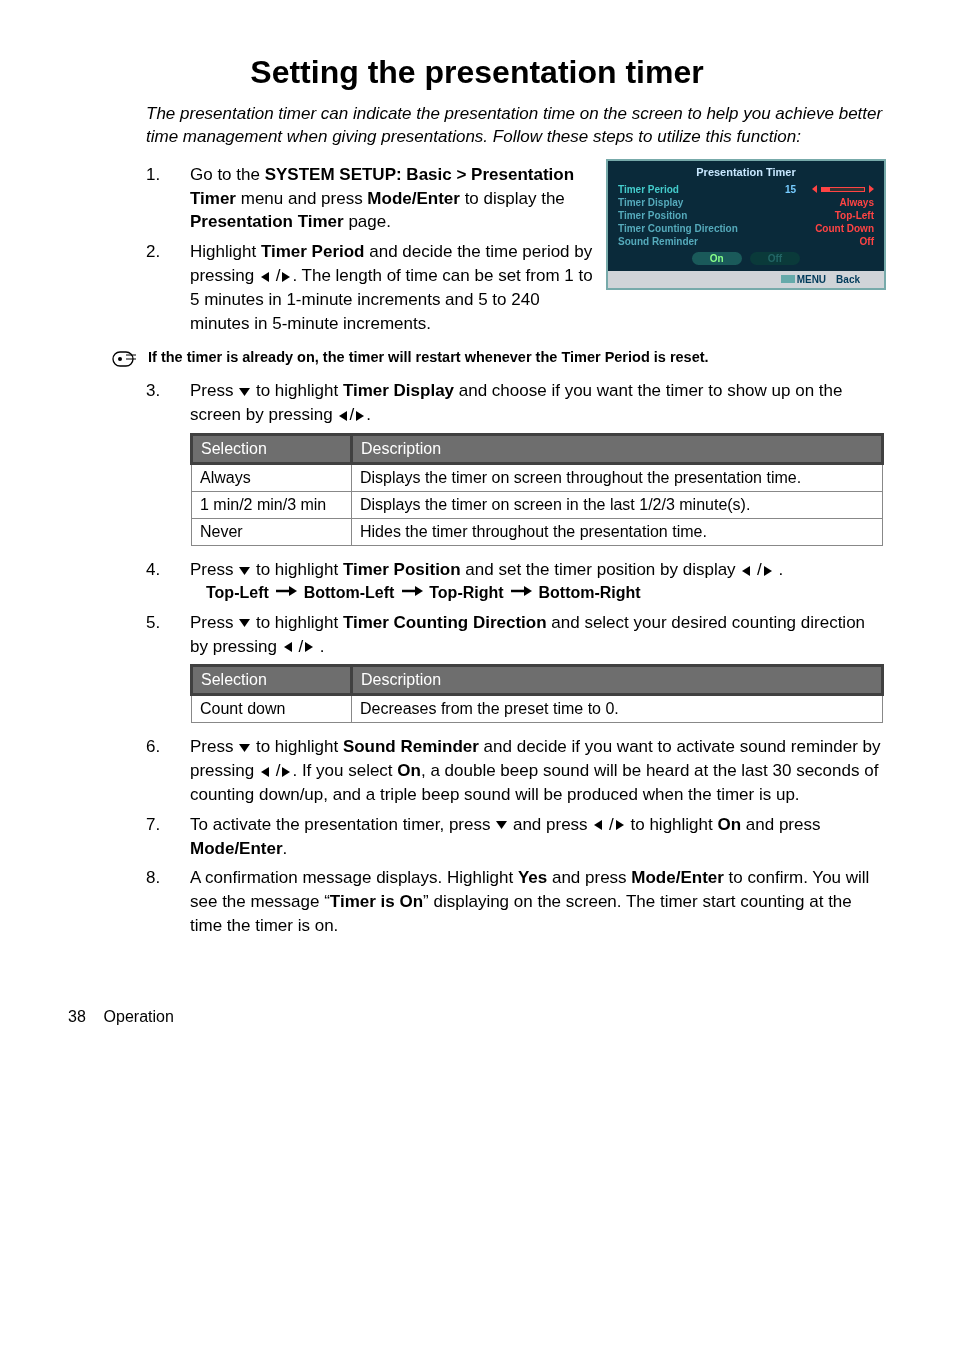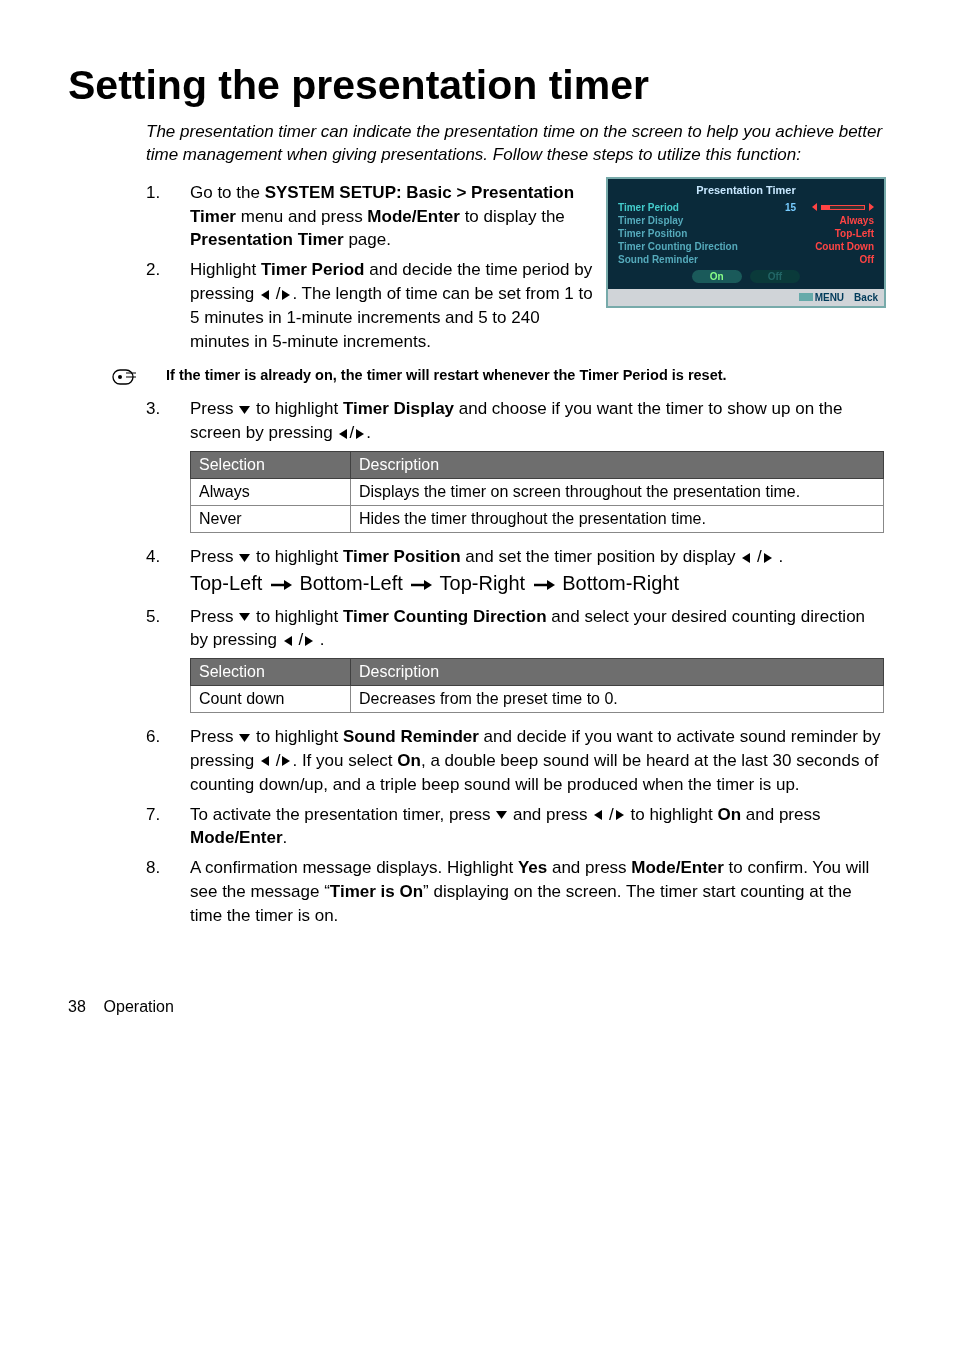--- a/index.html
+++ b/index.html
@@ -1,18 +1,18 @@
 <!DOCTYPE html>
 <html><head>
   <meta charset="utf-8">
   <style>
     * { box-sizing: border-box; }
     body { font-family: Arial, Helvetica, sans-serif; margin: 0; padding: 0; width: 954px; background:#fff; color:#000; }
     .page { padding: 50px 68px 40px 68px; }
-    h1 { font-size: 41px; font-weight: bold; margin: 12px 0 12px 0; }
+    h1 { font-size: 32px; font-weight: bold; margin: 4px 0 12px 0; text-align: center; }
     .intro { font-size: 17px; line-height: 1.35; margin: 0 0 14px 78px; font-style: italic; }
     .ol { margin: 0; padding: 0 0 0 78px; }
     .ol-item { display: flex; font-size: 17px; line-height: 1.4; margin-bottom: 6px; }
     .ol-num { width: 44px; flex-shrink: 0; }
     .ol-body { flex: 1; }
     .row1 { display: flex; align-items: flex-start; }
     .row1-list { flex: 1; }
     .osd { width: 280px; margin-left: 12px; margin-top: -4px; border: 2px solid #7aa; background:#0a2a3a; font-size: 11px; color:#fff; }
     .osd-title { text-align:center; font-weight:bold; padding:5px 0; color:#c8e8ff; }
     .osd-row { display:flex; padding:1px 10px; }
@@ -21,35 +21,35 @@
     .osd-row.sel .osd-label { color:#4cc; }
     .osd-slider { display:flex; align-items:center; gap:4px; }
     .osd-tri-l, .osd-tri-r { width:0;height:0;border-top:4px solid transparent;border-bottom:4px solid transparent; }
     .osd-tri-l { border-right:5px solid #f44; }
     .osd-tri-r { border-left:5px solid #f44; }
     .osd-bar { width:44px;height:5px;background:#333;border:1px solid #f44;position:relative;}
     .osd-bar::after{content:"";position:absolute;left:0;top:0;bottom:0;width:8px;background:#f44;}
     .osd-btns { display:flex; gap:8px; justify-content:center; padding:4px 0 6px; }
     .osd-btn { background:#1a5a5a; color:#8f8; border-radius:8px; padding:1px 18px; font-size:10px; font-weight:bold;}
     .osd-btn.off { background:#0a3a3a; color:#266;}
-    .osd-foot { background:#d0d4d8; color:#003a5a; display:flex; justify-content:flex-end; gap:10px; padding:3px 6px; font-weight:bold; font-size:10px;}
+    .osd-foot { background:#d0d4d8; color:#003a5a; display:flex; justify-content:flex-end; gap:10px; padding:3px 24px; font-weight:bold; font-size:10px;}
     .osd-foot .menu-ico { display:inline-block; width:14px; height:8px; background:#6aa; margin-right:2px;}
-    .note-row { display:flex; gap:26px; align-items:flex-start; margin: 8px 0 10px 44px; }
+    .note-row { display:flex; gap:8px; align-items:flex-start; margin: 8px 0 10px 44px; }
     .note-text { font-weight:bold; font-size:14.5px; }
     .hand-icon { width:28px; height:20px; flex-shrink:0; }
     table.sel { border-collapse: collapse; width: 100%; margin: 6px 0 12px 0; font-size: 16px; }
-    table.sel th { background:#6e6e6e; color:#fff; text-align:left; font-weight:normal; padding:4px 8px; border:1px solid #404040; }
+    table.sel th { background:#6e6e6e; color:#fff; text-align:left; font-weight:normal; padding:4px 8px; border:3px solid #404040; }
     table.sel td { border:1px solid #888; padding:4px 8px; }
     .tbl-wrap { margin-left: 122px; margin-right: 2px; }
     .arrow-down, .arrow-left, .arrow-right { display:inline-block; vertical-align:middle; }
     .arrow-down svg, .arrow-left svg, .arrow-right svg, .arrow-r svg { display:block; }
     .big-arrow { display:inline-block; vertical-align:middle; margin:0 2px;}
     .footer { font-size: 16px; padding: 0 0 0 68px; margin-top: 24px; }
     strong { font-weight:bold; }
-    .t4line { font-weight:normal; font-size:20px; margin-left:0; }
+    .t4line { font-weight:bold; font-size:16px; margin-left:16px; }
   </style>
 </head>
 <body>
 
 <div class="page">
   <h1>Setting the presentation timer</h1>
   <p class="intro">The presentation timer can indicate the presentation time on the screen to help you achieve better time management when giving presentations. Follow these steps to utilize this function:</p>
 
   <div class="row1">
     <div class="row1-list">
@@ -140,20 +140,24 @@
   <div class="tbl-wrap">
     <table class="sel">
       <tbody>
           <tr>
             <th style="width:160px;">Selection</th>
             <th>Description</th>
           </tr>
       <tr>
             <td>Always</td>
             <td>Displays the timer on screen throughout the presentation time.</td>
+          </tr>
+      <tr>
+            <td>1 min/2 min/3 min</td>
+            <td>Displays the timer on screen in the last 1/2/3 minute(s).</td>
           </tr>
       <tr>
             <td>Never</td>
             <td>Hides the timer throughout the presentation time.</td>
           </tr>
     </tbody>
       </table>
   </div>
 
   <div class="ol">

